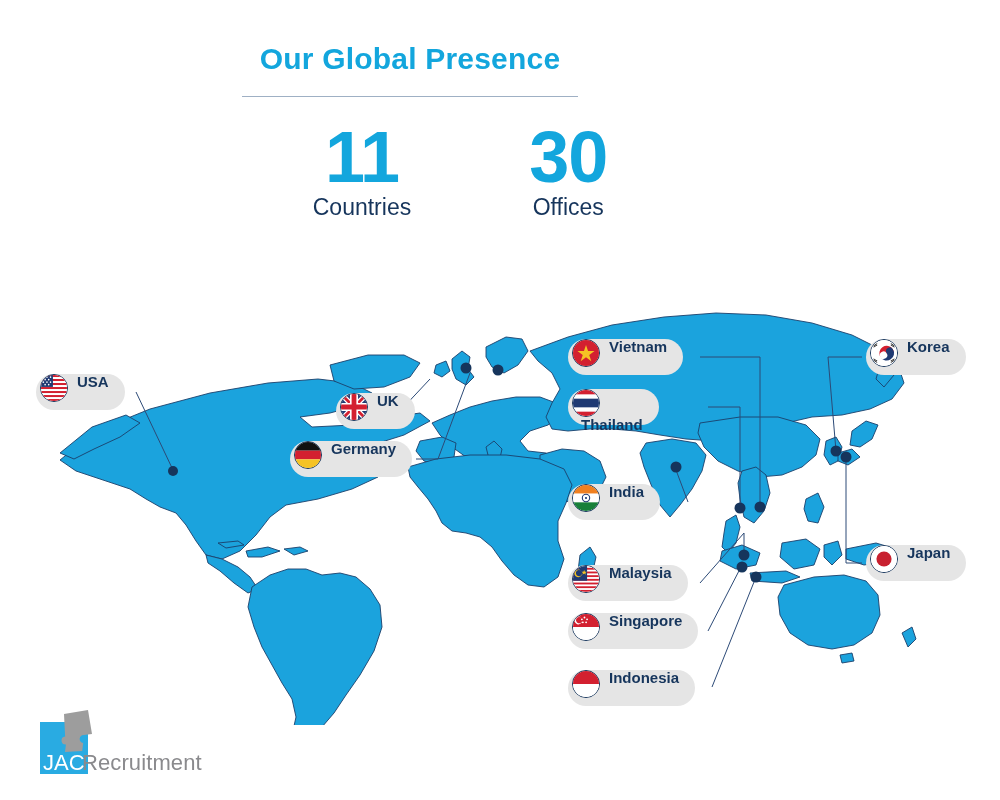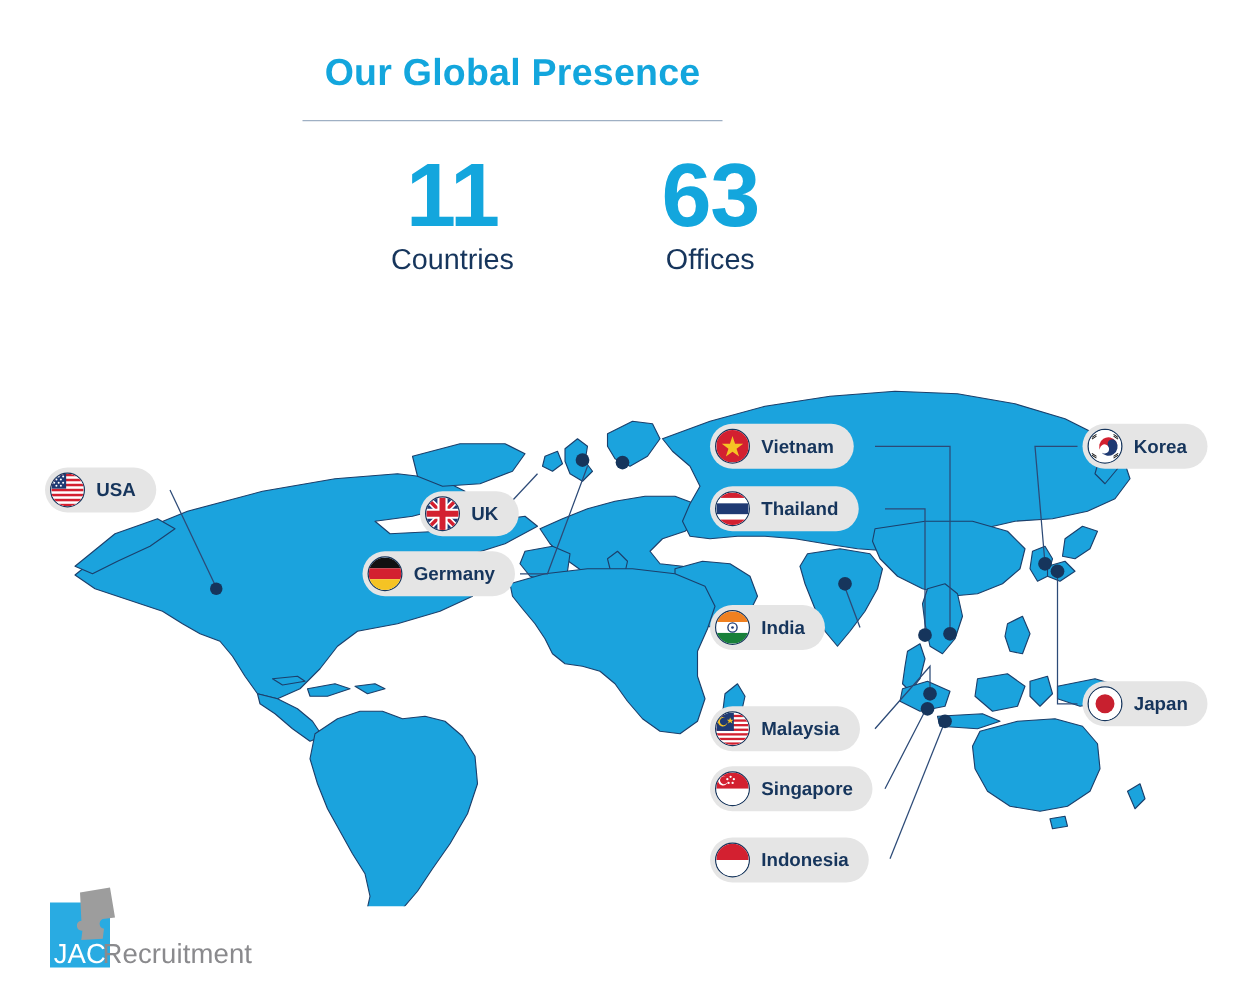--- a/index.html
+++ b/index.html
@@ -31,21 +31,21 @@
   .stat-lbl{
     font-size:23px;color:#16355C;line-height:1;margin-top:6px;font-weight:400;
   }
 
   
   #map{position:absolute;left:0;top:255px;width:1000px;height:470px;}
 
   
   .pill{
     position:absolute;
-    display:flex;align-items:center;
+    display:flex;
     height:36px;
     background:#E5E5E5;
     border-radius:18px;
     padding:0 16px 0 4px;
     box-sizing:border-box;
     white-space:nowrap;
   }
   .pill .flag{
     width:28px;height:28px;border-radius:50%;
     flex:0 0 28px;
@@ -79,21 +79,21 @@
     <div class="title">Our Global Presence</div>
     <div class="title-rule"></div>
   </div>
 
   <div class="stats">
     <div class="stat">
       <div class="stat-num">11</div>
       <div class="stat-lbl">Countries</div>
     </div>
     <div class="stat">
-      <div class="stat-num">63</div>
+      <div class="stat-num">30</div>
       <div class="stat-lbl">Offices</div>
     </div>
   </div>
 
   <svg id="map" viewBox="0 0 1000 470">
     <g fill="#1BA3DD" stroke="#1B3F6B" stroke-width="0.9" stroke-linejoin="round">
 
       <path d="
         M 60,205 L 96,176 L 150,154 L 210,138 L 268,128 L 318,124 L 352,128
         L 372,138 L 360,150 L 330,158 L 300,162 L 312,172 L 352,170 L 392,162
@@ -271,21 +271,21 @@
   <div class="pill" style="left:568px;top:339px;">
     <span class="flag">
       <svg viewBox="0 0 24 24" width="100%" height="100%">
         <rect width="24" height="24" fill="#D32030"></rect>
         <polygon fill="#F5C324" points="12,4.5 13.9,10.2 19.9,10.2 15,13.8 16.9,19.5 12,16 7.1,19.5 9,13.8 4.1,10.2 10.1,10.2"></polygon>
       </svg>
     </span>
     <span class="lbl">Vietnam</span>
   </div>
 
-  <div class="pill" style="left:568px;top:389px;">
+  <div class="pill" style="left:568px;top:389px;flex-direction:column;">
     <span class="flag">
       <svg viewBox="0 0 24 24" width="100%" height="100%">
         <rect width="24" height="24" fill="#fff"></rect>
         <rect width="24" height="4" y="0" fill="#D32030"></rect>
         <rect width="24" height="4" y="20" fill="#D32030"></rect>
         <rect width="24" height="8" y="8" fill="#1F3A73"></rect>
       </svg>
     </span>
     <span class="lbl">Thailand</span>
   </div>

